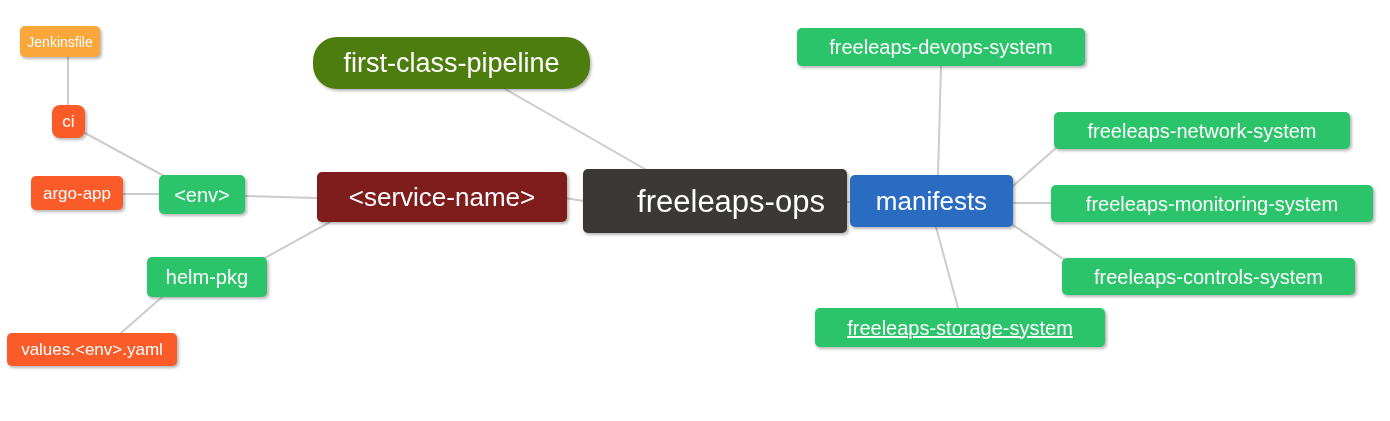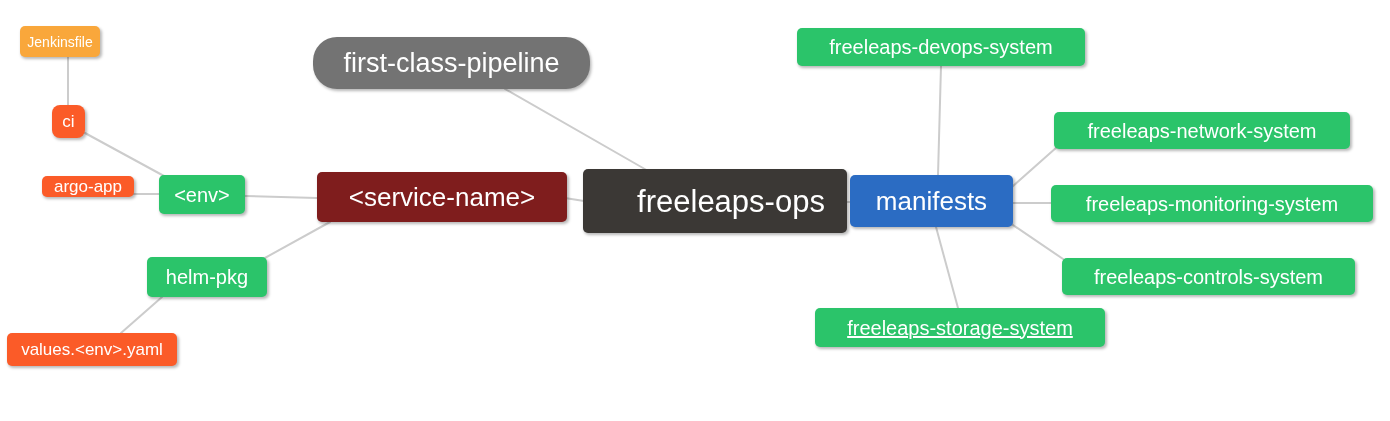--- a/index.html
+++ b/index.html
@@ -19,21 +19,21 @@
     border-radius:5px;
     box-shadow:1.5px 2px 3px rgba(0,0,0,0.28);
     white-space:nowrap;
     cursor:pointer;
     line-height:1;
     box-sizing:border-box;
   }
   
   .n-jenkinsfile{left:20px;top:26px;width:80px;height:31px;font-size:14px;}
   .n-ci{left:52px;top:105px;width:33px;height:33px;font-size:17px;border-radius:8px;}
-  .n-argo-app{left:42px;top:176px;width:92px;height:21px;font-size:17px;}
+  .n-argo-app{left:31px;top:176px;width:92px;height:34px;font-size:17px;}
   .n-env{left:159px;top:175px;width:86px;height:39px;font-size:20px;}
   .n-helm-pkg{left:147px;top:257px;width:120px;height:40px;font-size:20px;}
   .n-values-yaml{left:7px;top:333px;width:170px;height:33px;font-size:17px;}
   .n-pipeline{left:313px;top:37px;width:277px;height:52px;font-size:27px;}
   .n-service-name{left:317px;top:172px;width:250px;height:50px;font-size:26px;}
   .n-ops{left:583px;top:169px;width:264px;height:64px;font-size:31px;padding-left:32px;}
   .n-manifests{left:850px;top:175px;width:163px;height:52px;font-size:26px;}
   .n-devops{left:797px;top:28px;width:288px;height:38px;font-size:20px;}
   .n-network{left:1054px;top:112px;width:296px;height:37px;font-size:20px;}
   .n-monitoring{left:1051px;top:185px;width:322px;height:37px;font-size:20px;}
@@ -61,21 +61,21 @@
     <line x1="1010" y1="223" x2="1066" y2="261" stroke="#cccccc"></line>
     <line x1="936" y1="227" x2="958" y2="308" stroke="#cccccc"></line>
   </svg>
 
   <div class="node n-jenkinsfile" style="background: rgb(249, 167, 59);">Jenkinsfile</div>
   <div class="node n-ci" style="background: rgb(251, 91, 40);">ci</div>
   <div class="node n-argo-app" style="background: rgb(251, 91, 40);">argo-app</div>
   <div class="node n-env" style="background: rgb(43, 196, 106);">&lt;env&gt;</div>
   <div class="node n-helm-pkg" style="background: rgb(43, 196, 106);">helm-pkg</div>
   <div class="node n-values-yaml" style="background: rgb(251, 91, 40);">values.&lt;env&gt;.yaml</div>
-  <div class="node n-pipeline" style="background: #737373; border-radius: 24px;">first-class-pipeline</div>
+  <div class="node n-pipeline" style="background: #4d7c0f; border-radius: 24px;">first-class-pipeline</div>
   <div class="node n-service-name" style="background: #7f1d1d;">&lt;service-name&gt;</div>
   <div class="node n-ops" style="background: rgb(59, 56, 53);">freeleaps-ops</div>
   <div class="node n-manifests" style="background: rgb(43, 108, 195);">manifests</div>
   <div class="node n-devops" style="background: rgb(43, 196, 106);">freeleaps-devops-system</div>
   <div class="node n-network" style="background: rgb(43, 196, 106);">freeleaps-network-system</div>
   <div class="node n-monitoring" style="background: rgb(43, 196, 106);">freeleaps-monitoring-system</div>
   <div class="node n-controls" style="background: rgb(43, 196, 106);">freeleaps-controls-system</div>
   <div class="node n-storage" style="background: rgb(43, 196, 106); text-decoration: underline;">freeleaps-storage-system</div>
 
 </div>

